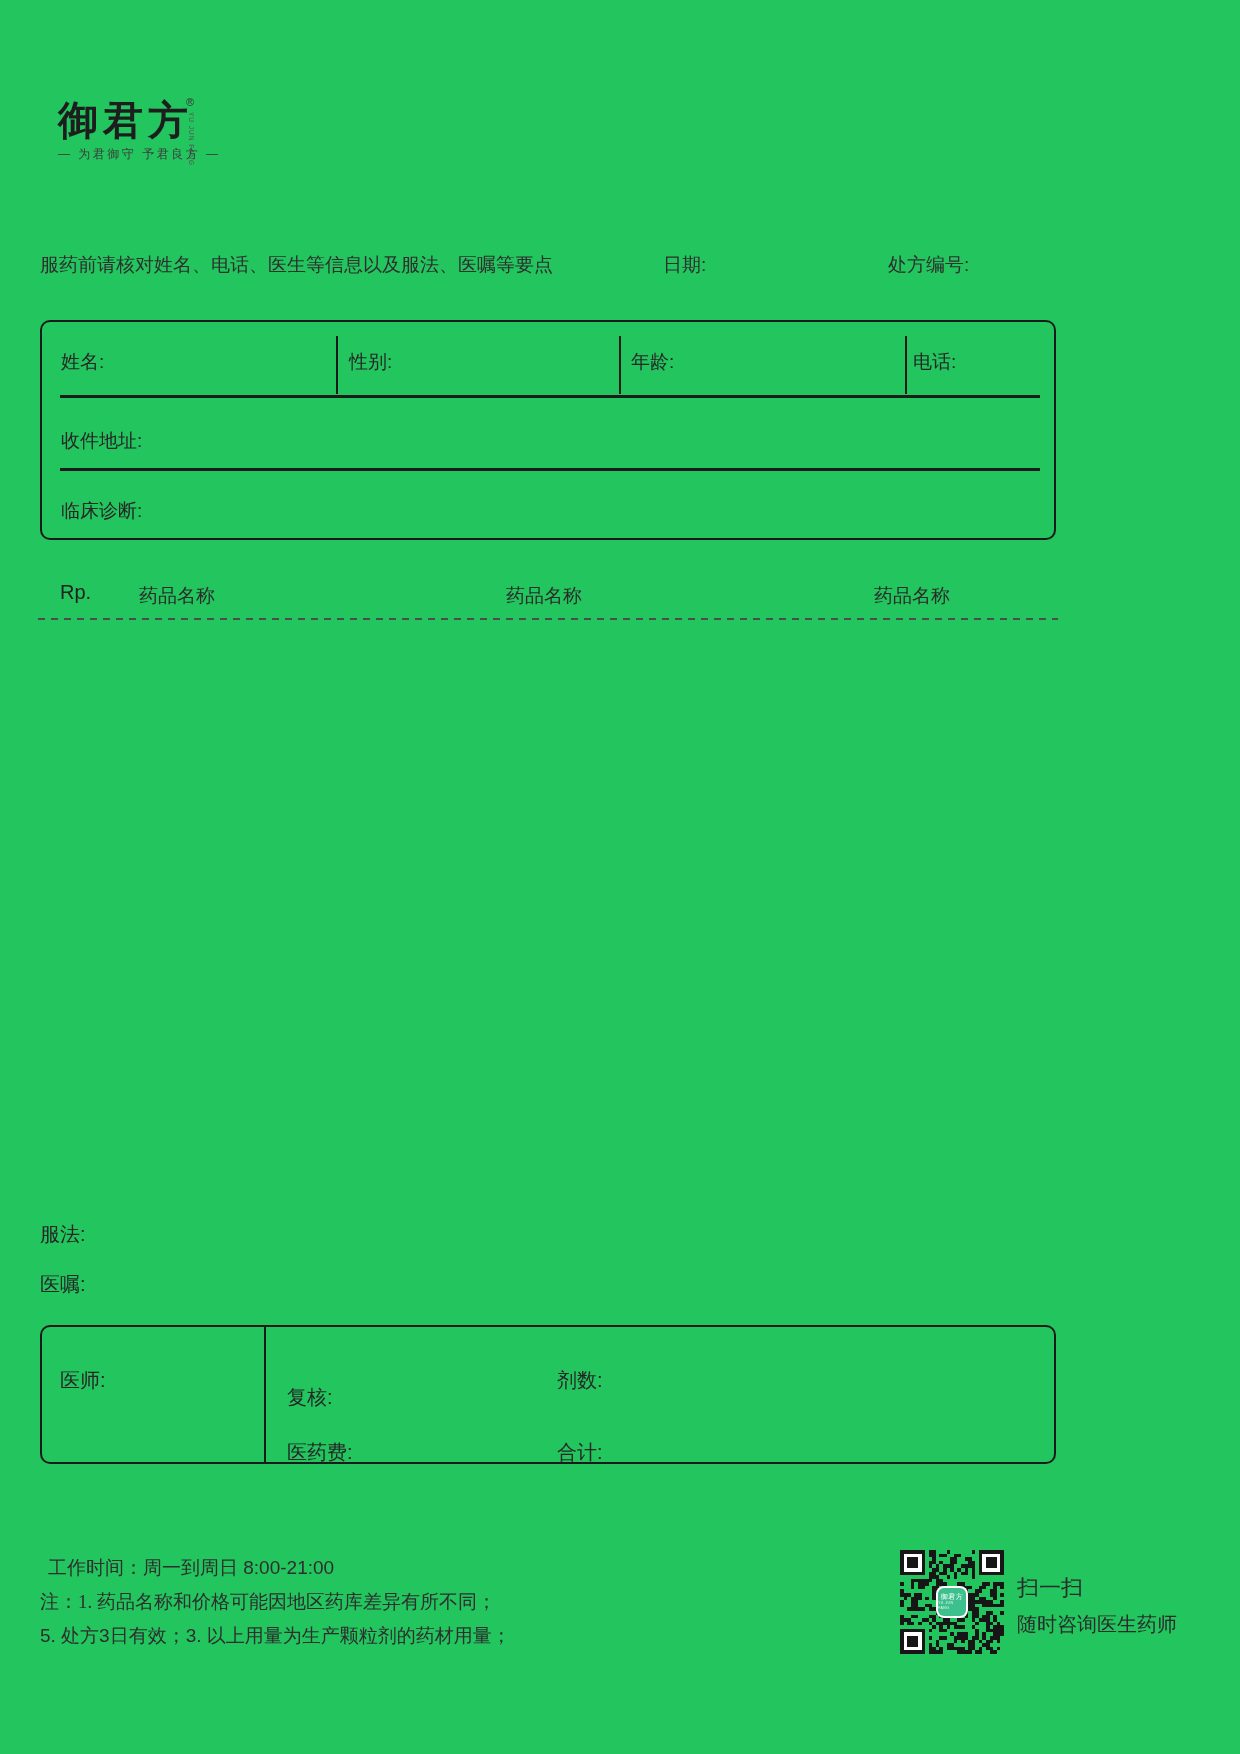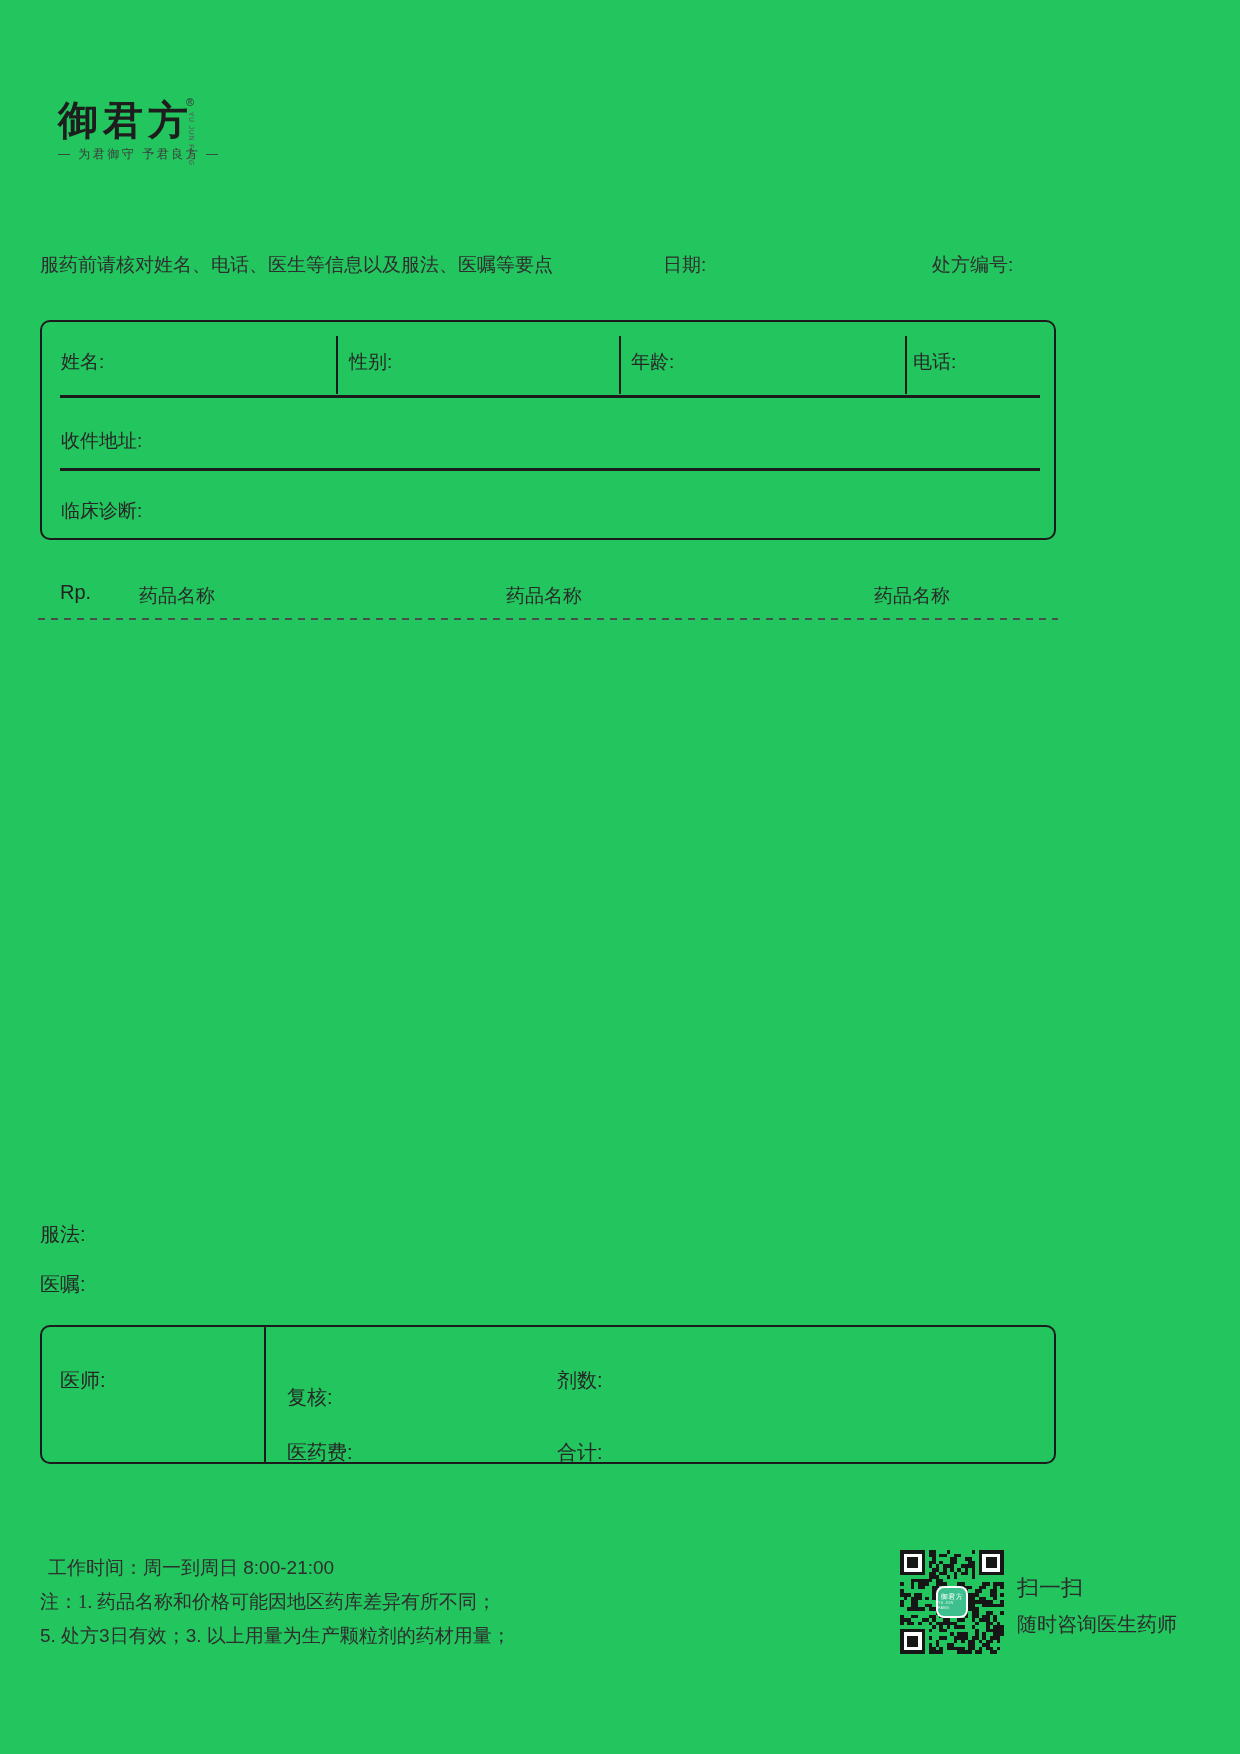--- a/index.html
+++ b/index.html
@@ -32,21 +32,21 @@
   .hospital-name{
     left:233px;top:114px;
     font-size:34px;font-weight:900;letter-spacing:4px;color:#222;
     font-family:"DejaVu Sans","Liberation Sans",sans-serif;
     line-height:1.2;
   }
 
   
   .notice-hint{left:40px;top:252px;font-size:19px;color:#2e2e2e;}
   .date-label{left:663px;top:252px;font-size:19px;color:#2e2e2e;}
-  .rx-label{left:932px;top:252px;font-size:19px;color:#2e2e2e;}
+  .rx-label{left:888px;top:252px;font-size:19px;color:#2e2e2e;}
 
   
   .patient-box{
     left:40px;top:320px;width:1016px;height:220px;
     border:2.5px solid #1b1b1b;border-radius:10px;box-sizing:border-box;
   }
   .pbx-label{position:absolute;font-size:19px;color:#262626;}
   .vdiv{position:absolute;top:14px;height:58px;width:2px;background:#1b1b1b;}
   .hline{position:absolute;left:18px;right:14px;height:2.5px;background:#1b1b1b;}
 

